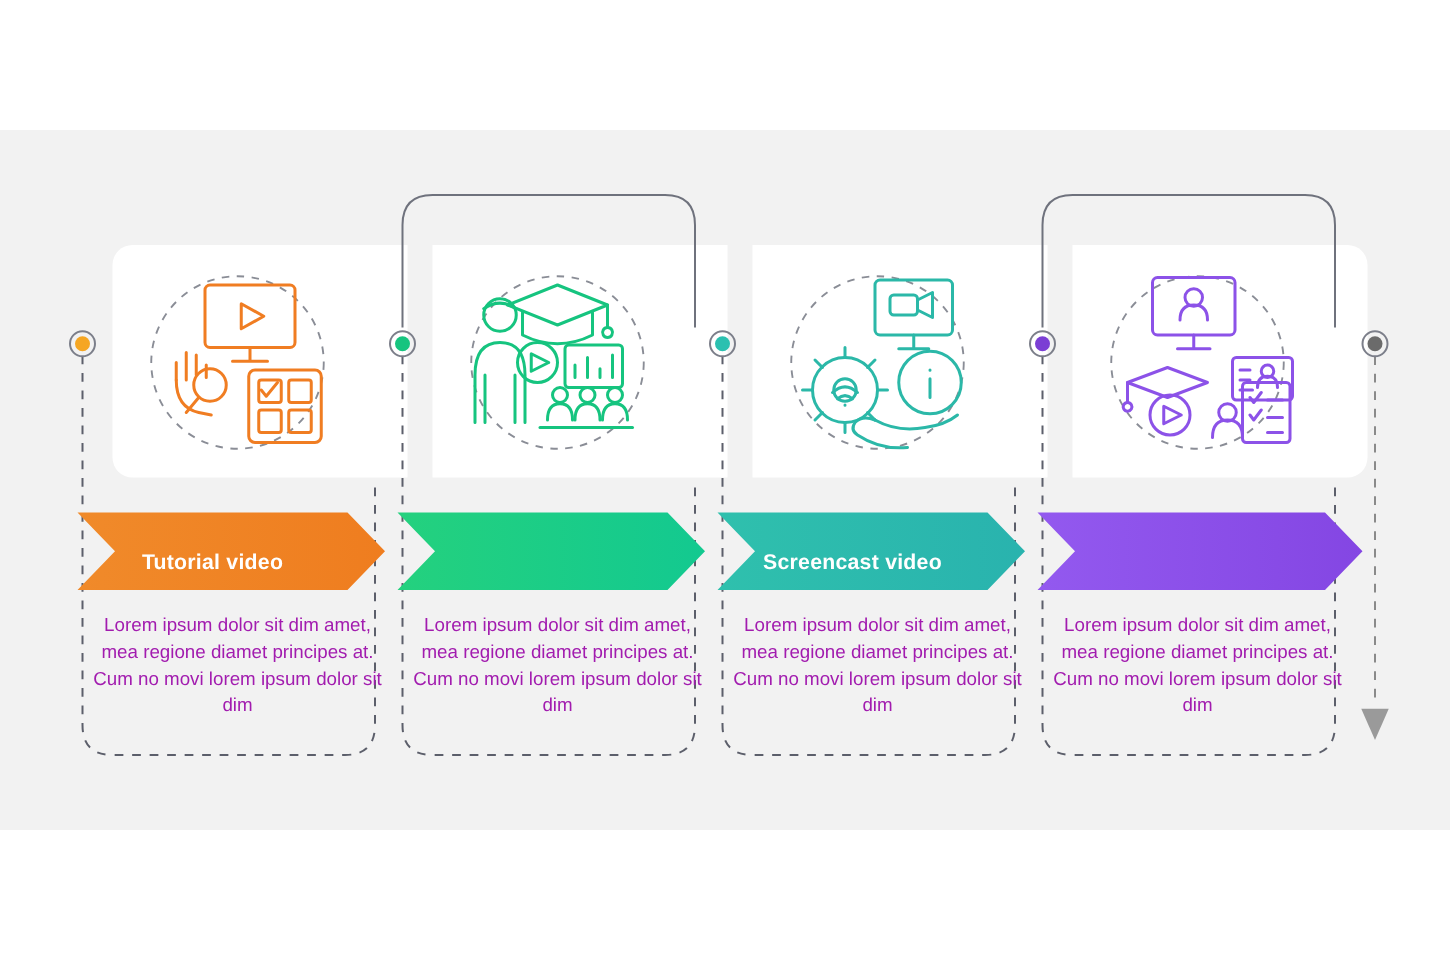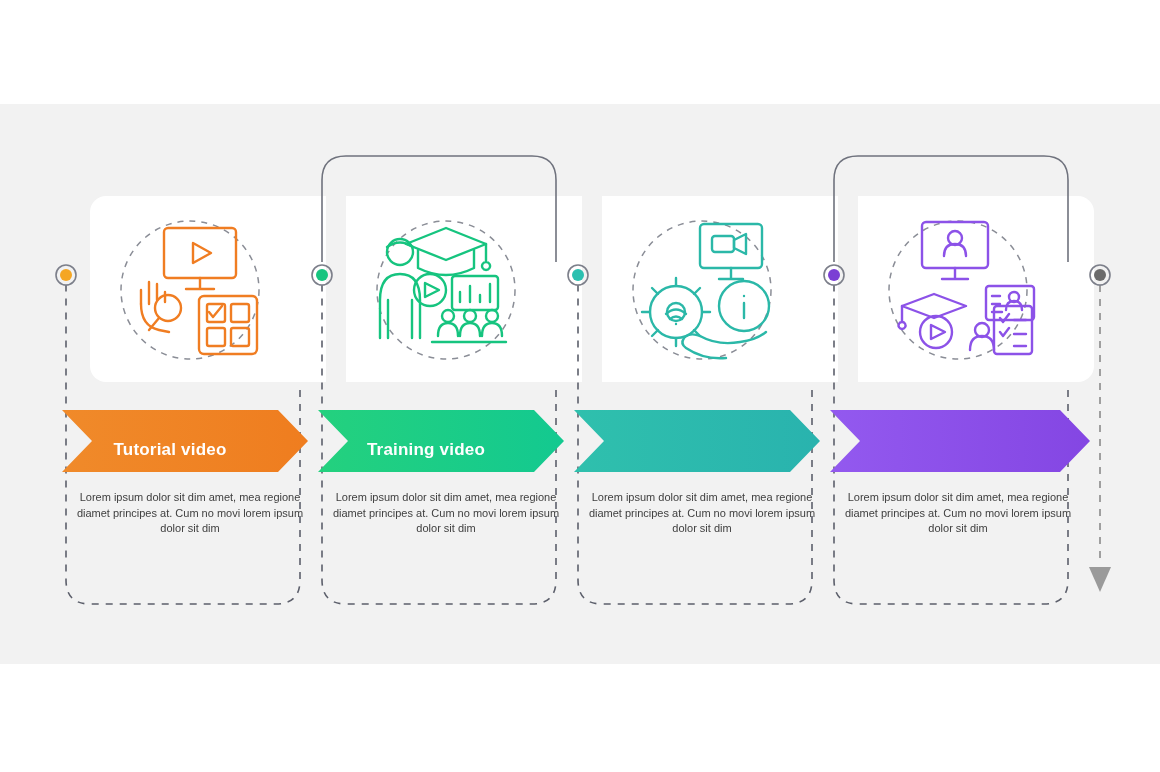--- a/index.html
+++ b/index.html
@@ -75,23 +75,23 @@
     font-size: 17px;
     font-weight: bold;
     letter-spacing: 0.2px;
     z-index: 2;
     pointer-events: none;
   }
   .desc-block {
     position: absolute;
     top: 490px;
     width: 236px;
-    font-size: 11px;
+    font-size: 15px;
     line-height: 1.43;
-    color: #404040;
+    color: #a21caf;
     text-align: center;
   }
 </style>
 </head>
 <body>
 
 <div id="infographic-root">
 
   <div class="canvas-band"></div>
 
@@ -256,22 +256,22 @@
       <path d="M62 410 L278 410 L308 441 L278 472 L62 472 L92 441 Z" fill="url(#grad-0)"></path>
       <path d="M318 410 L534 410 L564 441 L534 472 L318 472 L348 441 Z" fill="url(#grad-1)"></path>
       <path d="M574 410 L790 410 L820 441 L790 472 L574 472 L604 441 Z" fill="url(#grad-2)"></path>
       <path d="M830 410 L1060 410 L1090 441 L1060 472 L830 472 L860 441 Z" fill="url(#grad-3)"></path>
     </g>
   </svg>
 
   <div class="step-banner" style="left:50px;">
     <span class="banner-label">Tutorial video</span>
   </div>
-  <div class="step-banner" style="left:306px;">
-    <span class="banner-label">Training video</span>
+  <div class="step-banner" style="left:562px;">
+    <span class="banner-label">Screencast video</span>
   </div>
 
   <div class="desc-block" style="left:72px;">Lorem ipsum dolor sit dim amet, mea regione diamet principes at. Cum no movi lorem ipsum dolor sit dim</div>
   <div class="desc-block" style="left:328px;">Lorem ipsum dolor sit dim amet, mea regione diamet principes at. Cum no movi lorem ipsum dolor sit dim</div>
   <div class="desc-block" style="left:584px;">Lorem ipsum dolor sit dim amet, mea regione diamet principes at. Cum no movi lorem ipsum dolor sit dim</div>
   <div class="desc-block" style="left:840px;">Lorem ipsum dolor sit dim amet, mea regione diamet principes at. Cum no movi lorem ipsum dolor sit dim</div>
 
 </div>
 
 </body></html>

